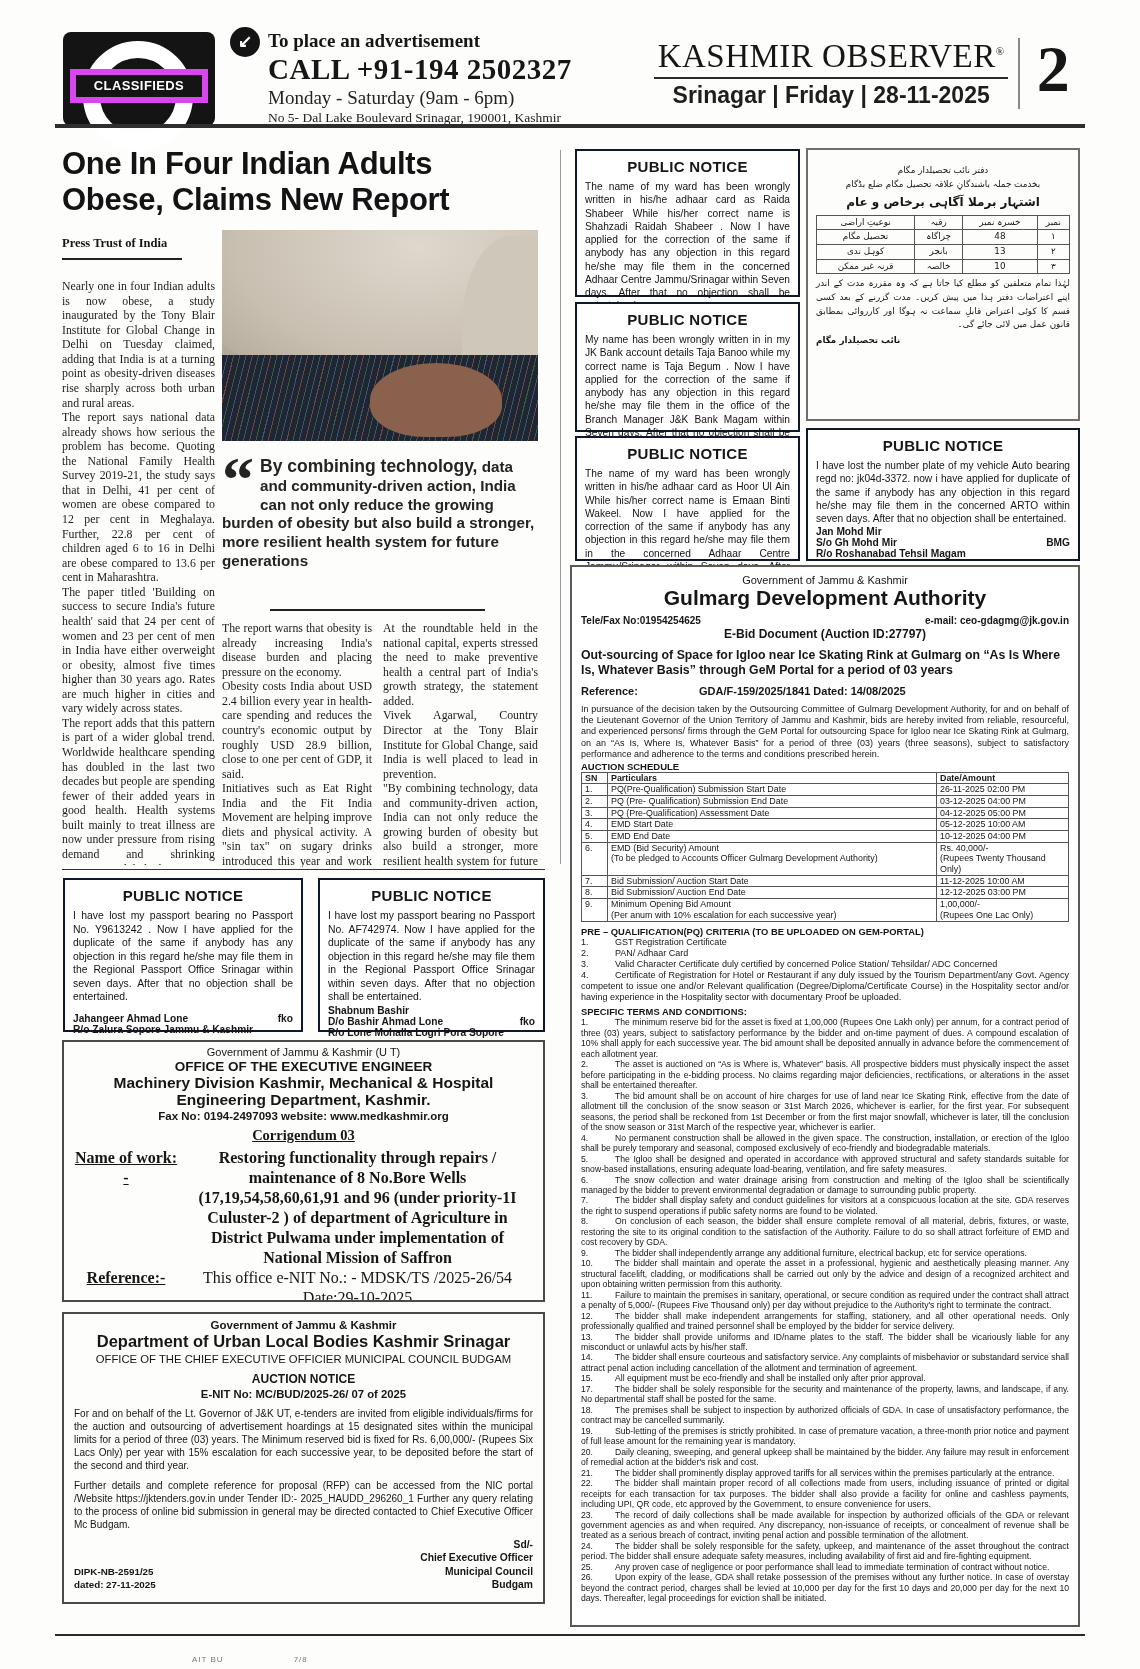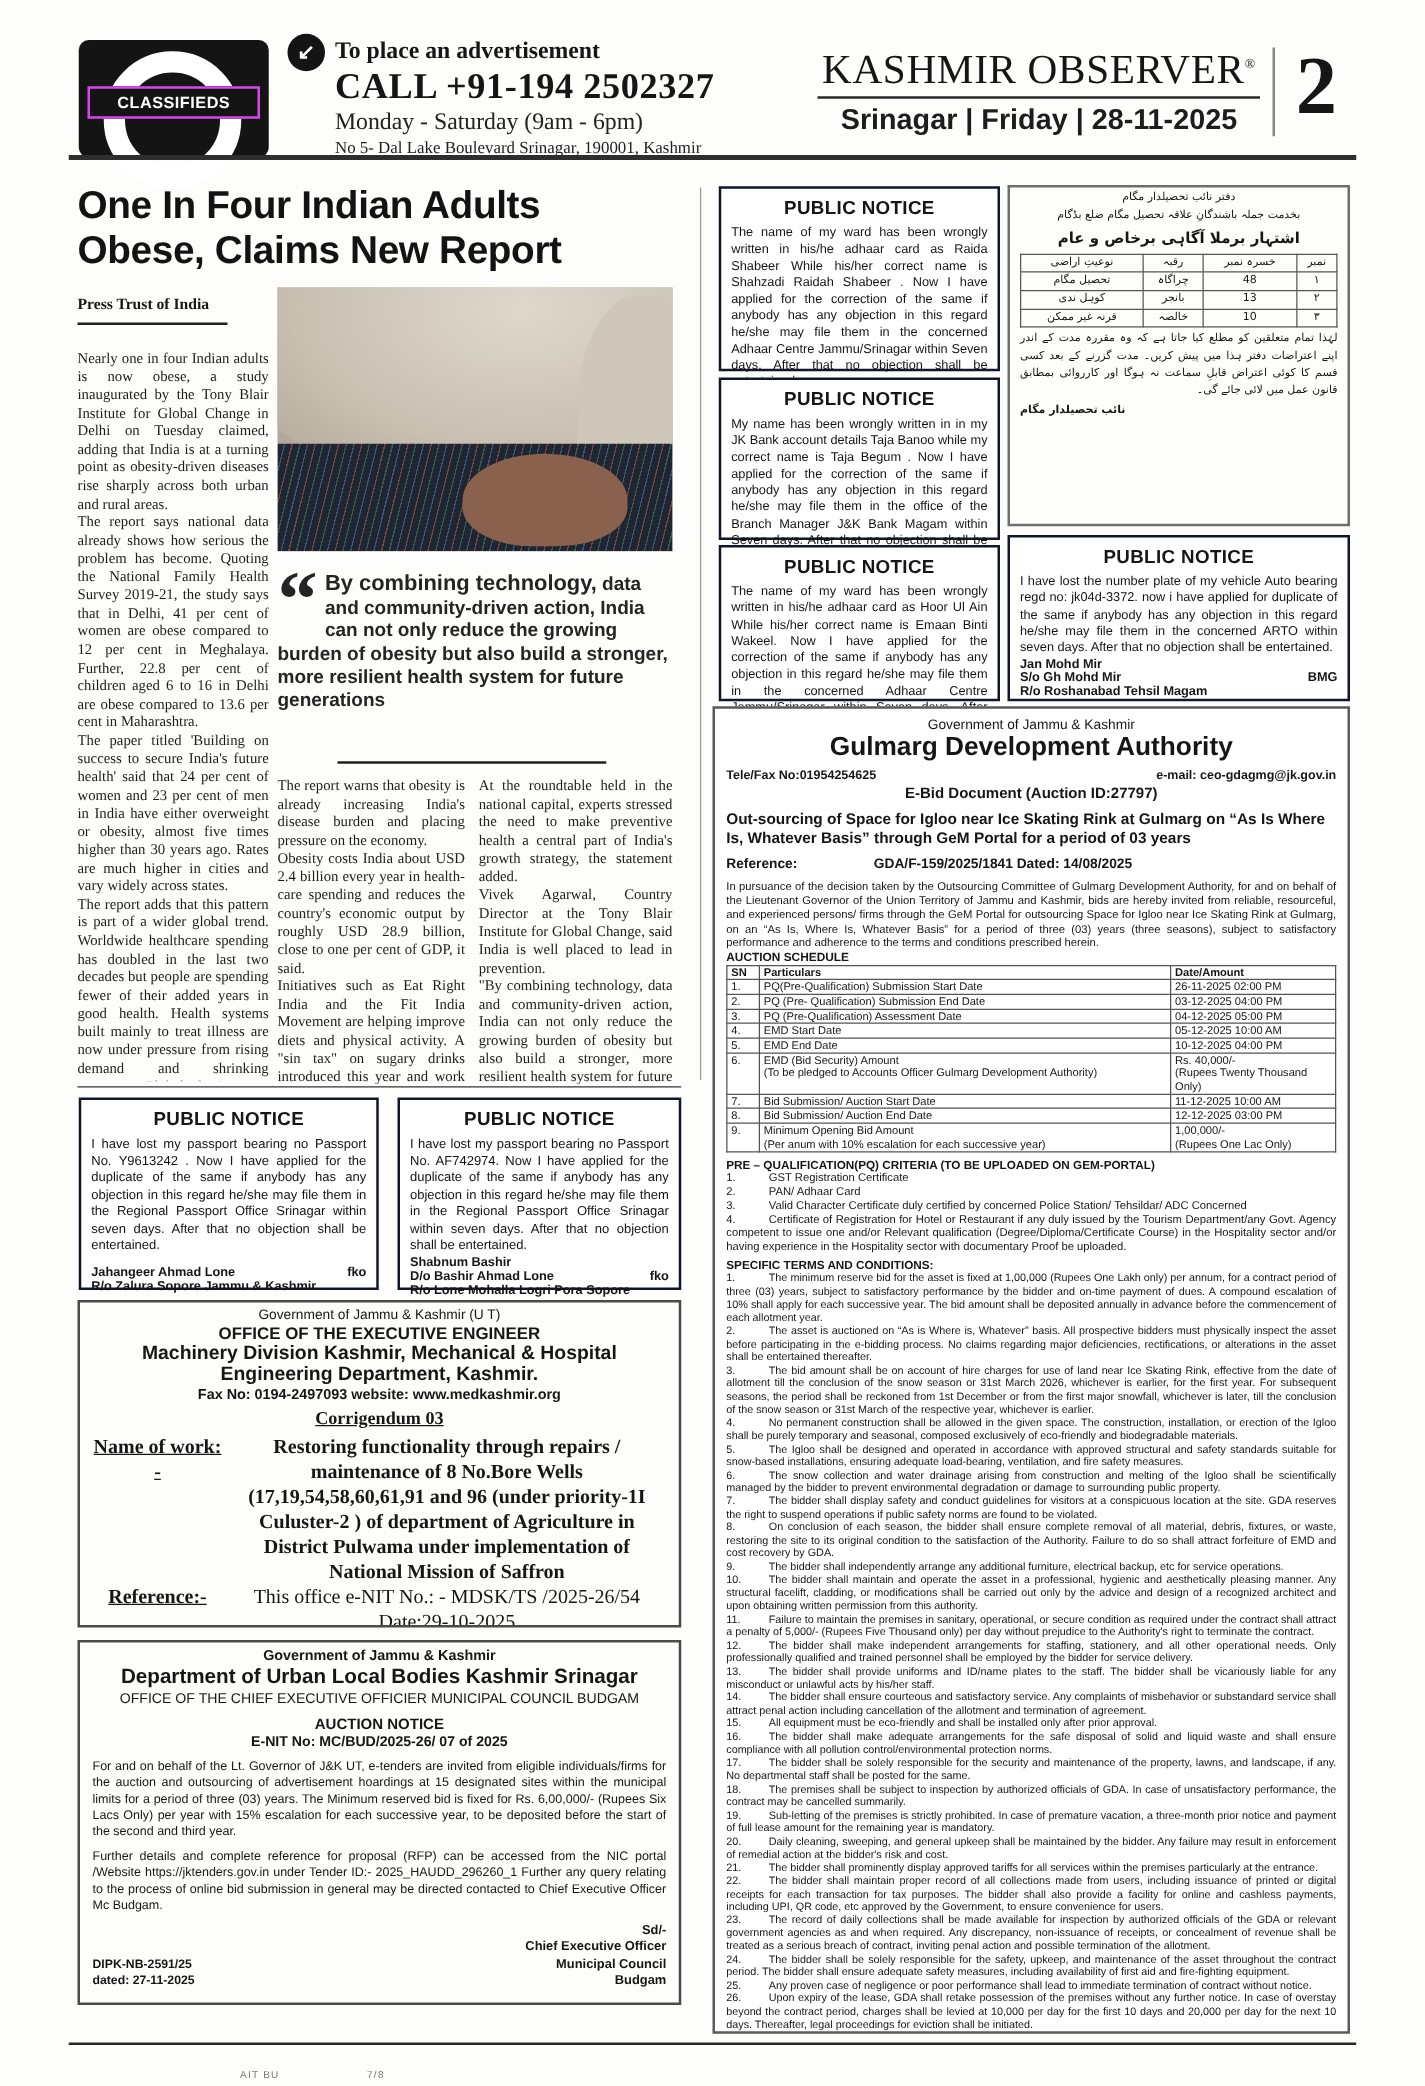--- a/index.html
+++ b/index.html
@@ -4,21 +4,21 @@
 <style>
   html,body{margin:0;padding:0;background:#9a9a9a;}
   #page{position:relative;width:1140px;height:1669px;background:#fdfdfc;margin:0 auto;
         font-family:"Liberation Sans",sans-serif;color:#161616;overflow:hidden;}
   .abs{position:absolute;}
 
   
   #logo{left:63px;top:32px;width:152px;height:94px;background:#141414;border-radius:8px;}
   #logo .cring{position:absolute;left:20px;top:9px;width:76px;height:76px;border:17px solid #fff;border-radius:50%;}
   #logo .cgap{position:absolute;right:22px;top:37px;width:46px;height:22px;background:#141414;}
-  #logo .band{position:absolute;left:7px;right:7px;top:37px;height:22px;background:#141414;border:2px solid #d946ef;
+  #logo .band{position:absolute;left:7px;right:7px;top:37px;height:22px;background:#141414;border:6px solid #d946ef;
               color:#fff;font-weight:bold;font-size:13px;letter-spacing:.4px;text-align:center;line-height:21px;}
   #adicon{left:230px;top:27px;width:30px;height:30px;background:#141414;border-radius:50%;color:#fff;
           text-align:center;line-height:29px;font-size:17px;font-weight:bold;}
   #adtext{left:268px;top:30px;width:330px;}
   #adtext .l1{font-family:"Liberation Serif",serif;font-weight:bold;font-size:19px;}
   #adtext .l2{font-family:"Liberation Serif",serif;font-weight:bold;font-size:29px;letter-spacing:.5px;margin-top:1px;}
   #adtext .l3{font-family:"Liberation Serif",serif;font-size:19px;color:#222;margin-top:1px;}
   #adtext .l4{font-family:"Liberation Serif",serif;font-size:13.5px;color:#222;margin-top:1px;}
   #masthead{left:648px;top:38px;width:438px;display:flex;align-items:stretch;}
   #mh-left{width:368px;text-align:center;}
@@ -63,21 +63,21 @@
   #pnB{left:575px;top:302px;width:225px;height:130px;}
   #pnC{left:575px;top:436px;width:225px;height:125px;}
   #pnV{left:806px;top:428px;width:274px;height:133px;}
   #ppA{left:63px;top:878px;width:240px;height:154px;}
   #ppB{left:318px;top:878px;width:227px;height:154px;}
   #ppA .pn-body,#ppB .pn-body{font-size:10.4px;}
   .pp-gap{height:8px;}
 
   
   #urdu{left:806px;top:148px;width:274px;height:273px;border:2px solid #6e6e6e;box-sizing:border-box;
-        padding:2px 8px;direction:rtl;font-family:"DejaVu Sans",sans-serif;font-size:8.8px;line-height:1.55;overflow:hidden;}
+        padding:14px 8px;direction:rtl;font-family:"DejaVu Sans",sans-serif;font-size:8.8px;line-height:1.55;overflow:hidden;}
   .u-head{text-align:center;}
   .u-title{text-align:center;font-weight:bold;font-size:12px;margin:2px 0 3px;}
   .u-para{text-align:justify;}
   table.u-table{width:100%;border-collapse:collapse;margin:3px 0;font-size:8.8px;}
   .u-table td{border:1px solid #555;text-align:center;padding:0 2px;}
   .u-sig{text-align:left;font-weight:bold;margin-top:2px;}
 
   
   #gda{left:570px;top:565px;width:510px;height:1062px;border:2px solid #5a5a5a;box-sizing:border-box;
        padding:7px 9px;overflow:hidden;background:#fff;}
@@ -509,21 +509,20 @@
         <div class="item"><span class="n">6.</span><span>The snow collection and water drainage arising from construction and melting of the Igloo shall be scientifically managed by the bidder to prevent environmental degradation or damage to surrounding public property.</span></div>
         <div class="item"><span class="n">7.</span><span>The bidder shall display safety and conduct guidelines for visitors at a conspicuous location at the site. GDA reserves the right to suspend operations if public safety norms are found to be violated.</span></div>
         <div class="item"><span class="n">8.</span><span>On conclusion of each season, the bidder shall ensure complete removal of all material, debris, fixtures, or waste, restoring the site to its original condition to the satisfaction of the Authority. Failure to do so shall attract forfeiture of EMD and cost recovery by GDA.</span></div>
         <div class="item"><span class="n">9.</span><span>The bidder shall independently arrange any additional furniture, electrical backup, etc for service operations.</span></div>
         <div class="item"><span class="n">10.</span><span>The bidder shall maintain and operate the asset in a professional, hygienic and aesthetically pleasing manner. Any structural facelift, cladding, or modifications shall be carried out only by the advice and design of a recognized architect and upon obtaining written permission from this authority.</span></div>
         <div class="item"><span class="n">11.</span><span>Failure to maintain the premises in sanitary, operational, or secure condition as required under the contract shall attract a penalty of  5,000/- (Rupees Five Thousand only) per day without prejudice to the Authority's right to terminate the contract.</span></div>
         <div class="item"><span class="n">12.</span><span>The bidder shall make independent arrangements for staffing, stationery, and all other operational needs. Only professionally qualified and trained personnel shall be employed by the bidder for service delivery.</span></div>
         <div class="item"><span class="n">13.</span><span>The bidder shall provide uniforms and ID/name plates to the staff. The bidder shall be vicariously liable for any misconduct or unlawful acts by his/her staff.</span></div>
         <div class="item"><span class="n">14.</span><span>The bidder shall ensure courteous and satisfactory service. Any complaints of misbehavior or substandard service shall attract penal action including cancellation of the allotment and termination of agreement.</span></div>
         <div class="item"><span class="n">15.</span><span>All equipment must be eco-friendly and shall be installed only after prior approval.</span></div>
-        <div class="item"><span class="n">16.</span><span>The bidder shall make adequate arrangements for the safe disposal of solid and liquid waste and shall ensure compliance with all pollution control/environmental protection norms.</span></div>
         <div class="item"><span class="n">17.</span><span>The bidder shall be solely responsible for the security and maintenance of the property, lawns, and landscape, if any. No departmental staff shall be posted for the same.</span></div>
         <div class="item"><span class="n">18.</span><span>The premises shall be subject to inspection by authorized officials of GDA. In case of unsatisfactory performance, the contract may be cancelled summarily.</span></div>
         <div class="item"><span class="n">19.</span><span>Sub-letting of the premises is strictly prohibited. In case of premature vacation, a three-month prior notice and payment of full lease amount for the remaining year is mandatory.</span></div>
         <div class="item"><span class="n">20.</span><span>Daily cleaning, sweeping, and general upkeep shall be maintained by the bidder. Any failure may result in enforcement of remedial action at the bidder's risk and cost.</span></div>
         <div class="item"><span class="n">21.</span><span>The bidder shall prominently display approved tariffs for all services within the premises particularly at the entrance.</span></div>
         <div class="item"><span class="n">22.</span><span>The bidder shall maintain proper record of all collections made from users, including issuance of printed or digital receipts for each transaction for tax purposes. The bidder shall also provide a facility for online and cashless payments, including UPI, QR code, etc approved by the Government, to ensure convenience for users.</span></div>
         <div class="item"><span class="n">23.</span><span>The record of daily collections shall be made available for inspection by authorized officials of the GDA or relevant government agencies as and when required. Any discrepancy, non-issuance of receipts, or concealment of revenue shall be treated as a serious breach of contract, inviting penal action and possible termination of the allotment.</span></div>
         <div class="item"><span class="n">24.</span><span>The bidder shall be solely responsible for the safety, upkeep, and maintenance of the asset throughout the contract period. The bidder shall ensure adequate safety measures, including availability of first aid and fire-fighting equipment.</span></div>
         <div class="item"><span class="n">25.</span><span>Any proven case of negligence or poor performance shall lead to immediate termination of contract without notice.</span></div>
         <div class="item"><span class="n">26.</span><span>Upon expiry of the lease, GDA shall retake possession of the premises without any further notice. In case of overstay beyond the contract period, charges shall be levied at  10,000 per day for the first 10 days and  20,000 per day for the next 10 days. Thereafter, legal proceedings for eviction shall be initiated.</span></div>

